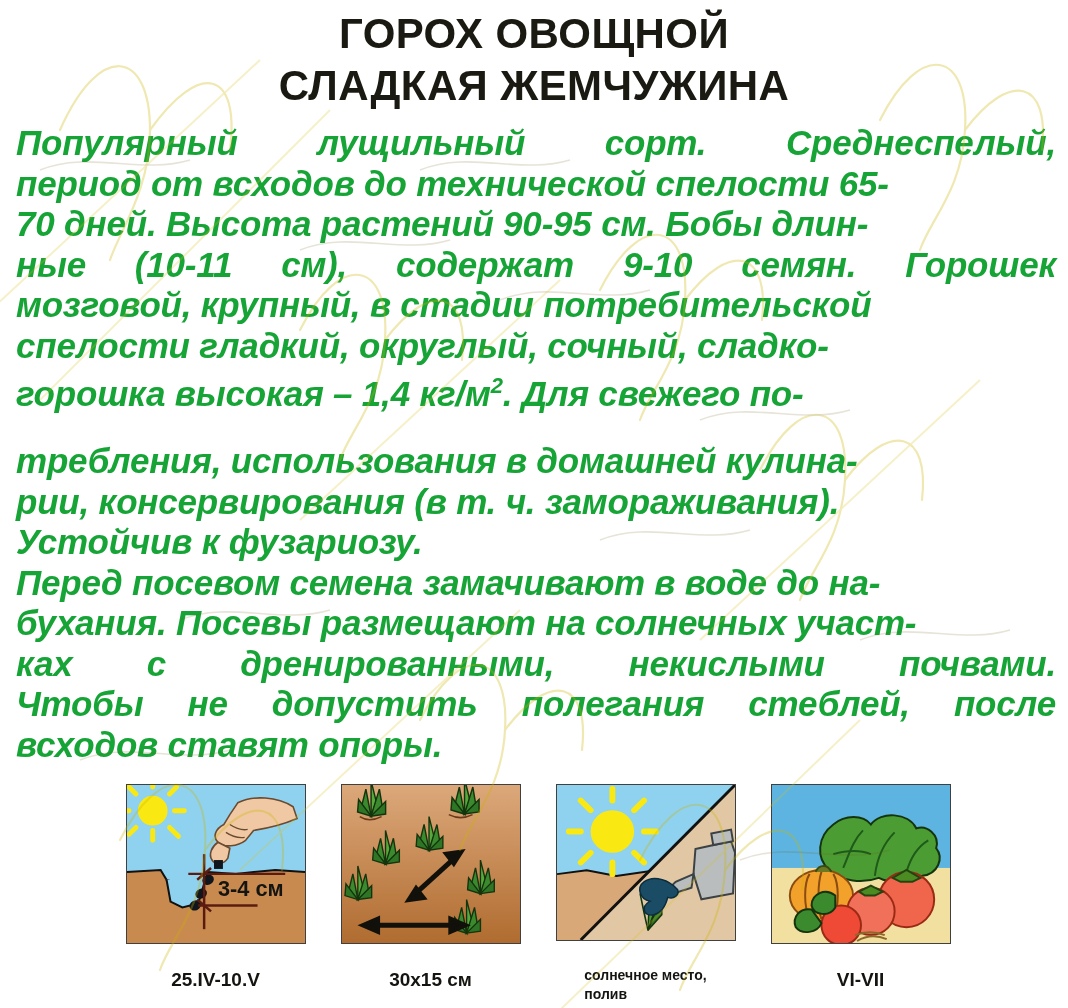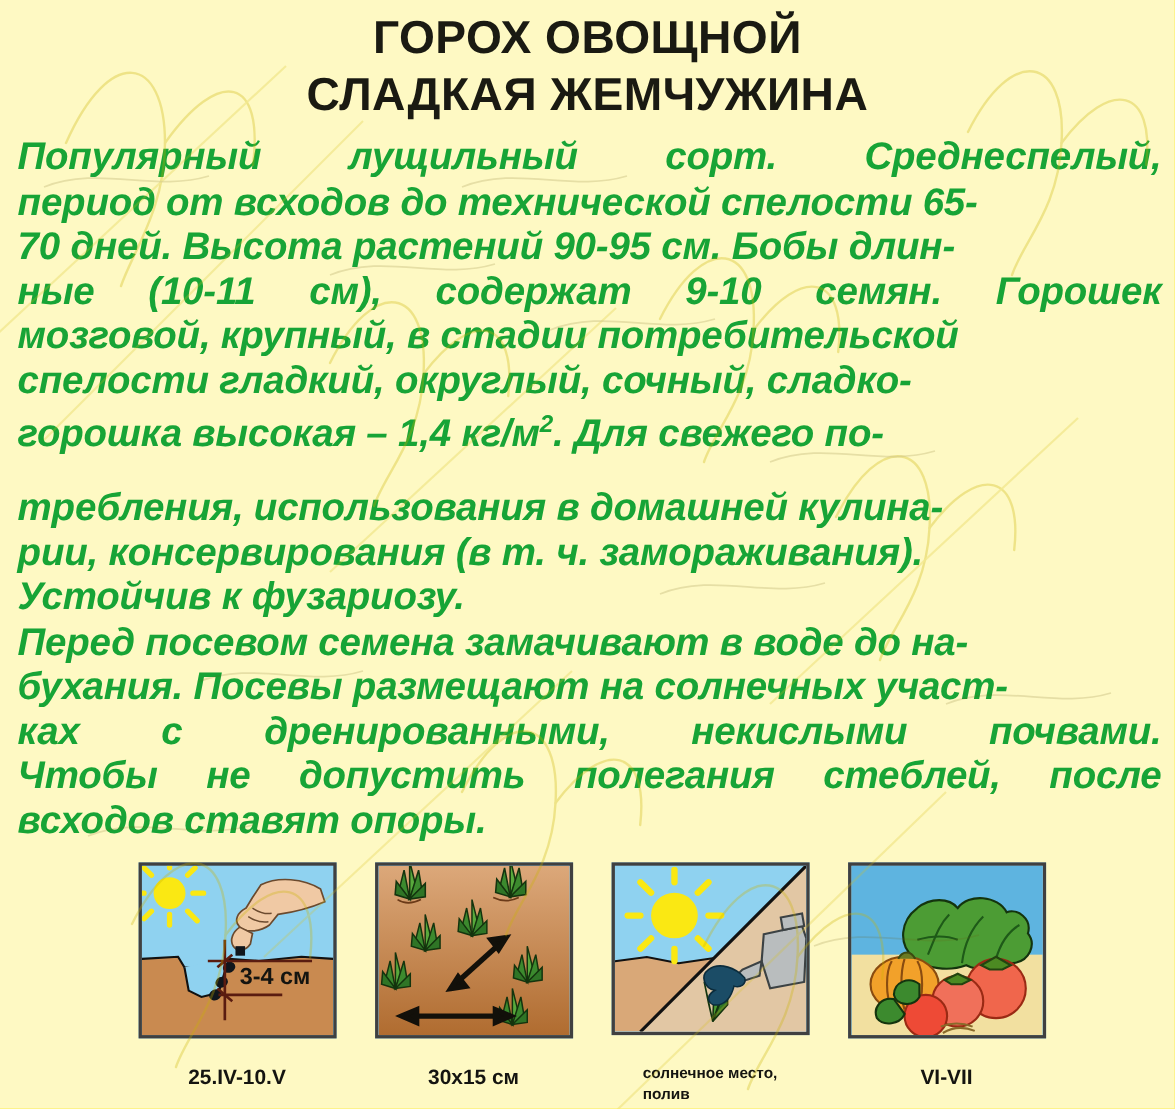--- a/index.html
+++ b/index.html
@@ -89,42 +89,42 @@
   }
   .panel {
     width: 215px;
     display: flex;
     flex-direction: column;
     align-items: center;
   }
   .panel-art {
     width: 180px;
     height: 160px;
-    border: 3px solid #404040;
+    border: 1px solid #404040;
     box-sizing: border-box;
     overflow: hidden;
     background: #8ED0EE;
     position: relative;
   }
   .panel-art svg { display: block; width: 100%; height: 100%; }
   .panel-cap {
     margin-top: 25px;
     text-align: left;
     color: #141410;
     font-weight: bold;
     font-size: 19px;
     line-height: 21px;
     font-family: "Liberation Sans", sans-serif;
   }
   .panel-cap.small { font-size: 14px; line-height: 19px; }
 </style>
 </head>
 <body style="background: rgb(250, 232, 19);">
 
-<div id="packet" style="background: #fef9c3;">
+<div id="packet" style="background: #ffffff;">
 
   <div class="title-block">
     <div class="title-line" style="color: rgb(26, 26, 18);">ГОРОХ ОВОЩНОЙ</div>
     <div class="title-line" style="color: rgb(26, 26, 18);">СЛАДКАЯ ЖЕМЧУЖИНА</div>
   </div>
 
   <div class="desc">
 
     <div class="para">
       <div class="dline just" style="color: rgb(23, 164, 54);">

